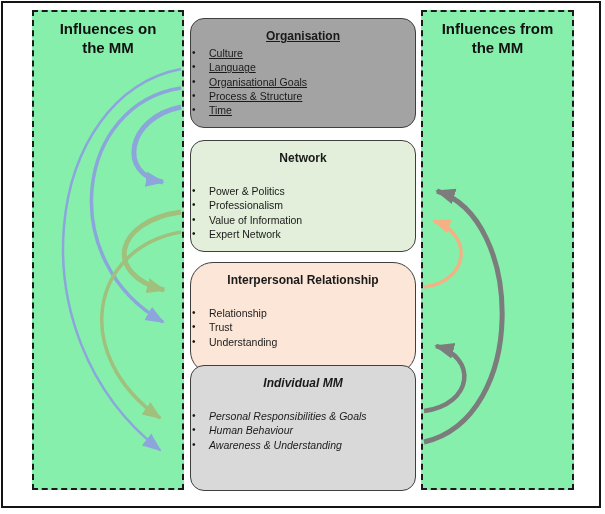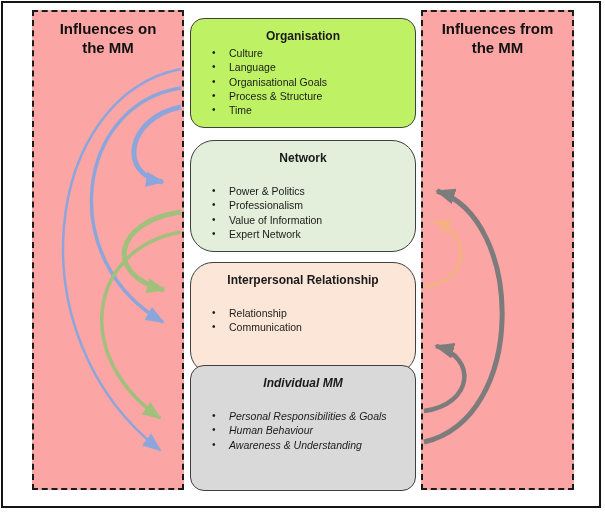--- a/index.html
+++ b/index.html
@@ -2,31 +2,31 @@
 <html><head>
 <meta charset="utf-8">
 <style>
   html,body{margin:0;padding:0;background:#fff;}
   .canvas{
     position:relative;width:605px;height:514px;background:#ffffff;overflow:hidden;
     font-family:"Liberation Sans", sans-serif;color:#1a1a1a;
   }
   .frame{position:absolute;left:1px;top:1px;width:600px;height:507px;
     border:2px solid #141414;box-sizing:border-box;}
-  .panel{position:absolute;border:2px dashed #1a1a1a;box-sizing:border-box;background:#fca5a5;}
+  .panel{position:absolute;border:2px dashed #1a1a1a;box-sizing:border-box;background:#86efac;}
   .panel-left{left:32px;top:10px;width:152px;height:480px;}
   .panel-right{left:421px;top:10px;width:153px;height:480px;}
   .panel-title{padding-top:7px;text-align:center;font-size:15px;font-weight:bold;line-height:19px;color:#111;}
   .box{position:absolute;left:190px;width:226px;border:1.5px solid #3f3f3f;border-radius:14px;box-sizing:border-box;}
   .box-org{top:18px;height:110px;}
-  .box-net{top:140px;height:112px;border-radius:24px;}
+  .box-net{top:140px;height:112px;}
   .box-inter{top:262px;height:112px;border-radius:23px;}
   .box-indiv{top:365px;height:126px;font-style:italic;}
   .box-title{padding-top:10px;text-align:center;font-size:12px;font-weight:bold;line-height:15px;}
-  .box-list{margin:18px 0 0 0;padding:0 0 0 21px;}
+  .box-list{margin:18px 0 0 0;padding:0 0 0 1px;}
   .tight .box-list{margin-top:2px;}
   .box-list li{list-style:none;position:relative;padding-left:17px;font-size:10.5px;line-height:14.3px;}
   .box-list li::before{content:"\2022";position:absolute;left:0;top:0;font-size:10px;}
   .arrows{position:absolute;left:0;top:0;width:605px;height:514px;pointer-events:none;}
 </style>
 </head>
 <body>
 
 <div class="canvas">
   <div class="frame"></div>
@@ -38,21 +38,21 @@
     </div>
   </div>
 
   <div class="panel panel-right">
     <div class="panel-title">
       <div>Influences from</div>
       <div>the MM</div>
     </div>
   </div>
 
-  <div class="box box-org tight" style="background-color: #bef264;">
+  <div class="box box-org tight" style="background-color: #a3a3a3; text-decoration: underline;">
     <div class="box-title">Organisation</div>
     <ul class="box-list">
       <li>Culture</li>
       <li>Language</li>
       <li>Organisational Goals</li>
       <li>Process &amp; Structure</li>
       <li>Time</li>
     </ul>
   </div>
 
@@ -63,21 +63,22 @@
       <li>Professionalism</li>
       <li>Value of Information</li>
       <li>Expert Network</li>
     </ul>
   </div>
 
   <div class="box box-inter" style="background-color: rgb(251, 230, 215);">
     <div class="box-title">Interpersonal Relationship</div>
     <ul class="box-list">
       <li>Relationship</li>
-      <li>Communication</li>
+      <li>Trust</li>
+      <li>Understanding</li>
     </ul>
   </div>
 
   <div class="box box-indiv" style="background-color: rgb(217, 217, 217);">
     <div class="box-title">Individual MM</div>
     <ul class="box-list">
       <li>Personal Responsibilities &amp; Goals</li>
       <li>Human Behaviour</li>
       <li>Awareness &amp; Understanding</li>
     </ul>

